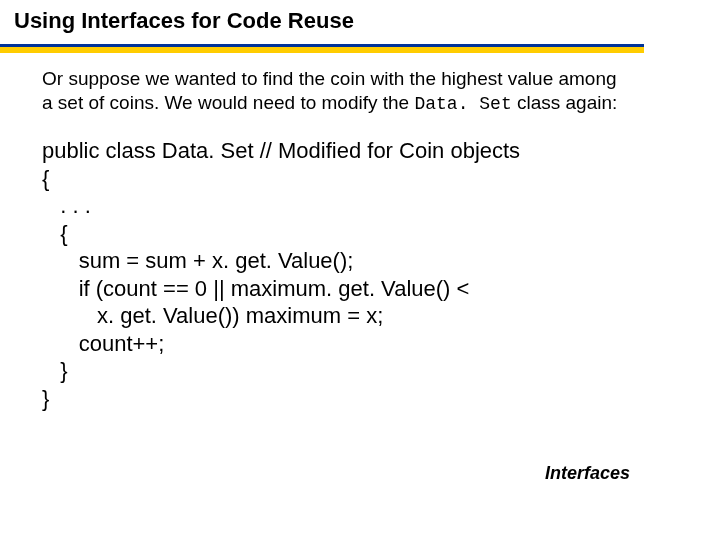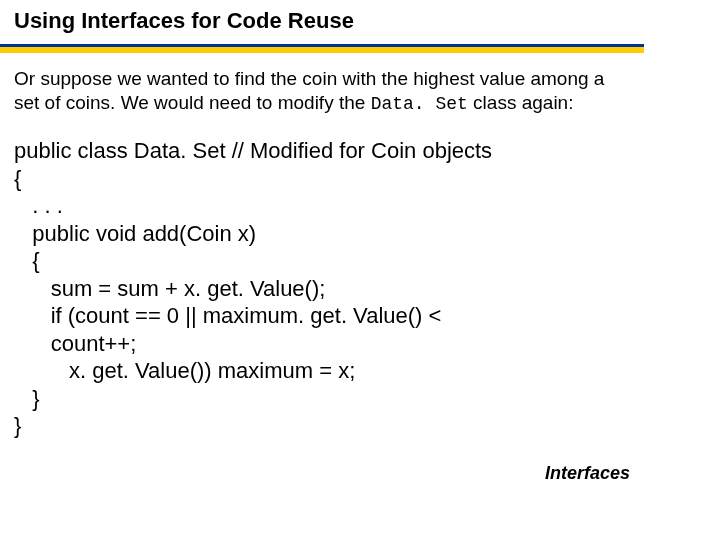--- a/index.html
+++ b/index.html
@@ -33,20 +33,21 @@
   }
   .rule-bottom {
     height: 6px;
     background: #ffcc00;
     margin: 0;
   }
   .body {
     padding: 14px 14px 0 14px;
     font-size: 19px;
     line-height: 1.25;
+    margin-left: 28px;
   }
   .code-inline {
     font-family: "Courier New", Courier, monospace;
     font-size: 18px;
   }
   .code-block {
     font-family: Liberation Sans, sans-serif;
     font-size: 22px;
     white-space: pre;
     margin-top: 22px;
@@ -79,19 +80,19 @@
 
   <div class="title-block">
     <h1 class="title">Using Interfaces for Code Reuse</h1>
   </div>
   <div class="rule-top"></div>
   <div class="rule-bottom"></div>
 
   <div class="body">
     <p style="margin:0"><span>Or suppose we wanted to find the coin with the highest value among a set of coins. We would need to modify the </span><span class="code-inline">Data. Set</span><span> class again:</span></p>
 
-    <div class="code-block"><div>public class Data. Set // Modified for Coin objects</div><div>{</div><div>   . . .</div><div>   public void add(Coin x)</div><div>   {</div><div>      sum = sum + x. get. Value();</div><div>      if (count == 0 || maximum. get. Value() &lt;</div><div>      count++;</div><div>         x. get. Value()) maximum = x;</div><div>   }</div><div>}</div></div>
+    <div class="code-block"><div>public class Data. Set // Modified for Coin objects</div><div>{</div><div>   . . .</div><div>   {</div><div>      sum = sum + x. get. Value();</div><div>      if (count == 0 || maximum. get. Value() &lt;</div><div>         x. get. Value()) maximum = x;</div><div>      count++;</div><div>   }</div><div>}</div></div>
   </div>
 
   <div class="continued">Interfaces</div>
 
 
 </div>
 
 </body></html>

